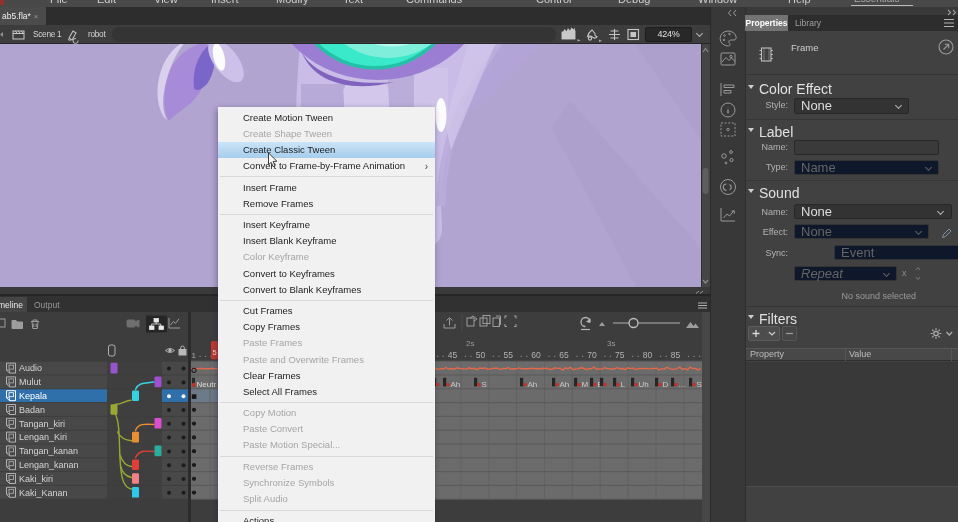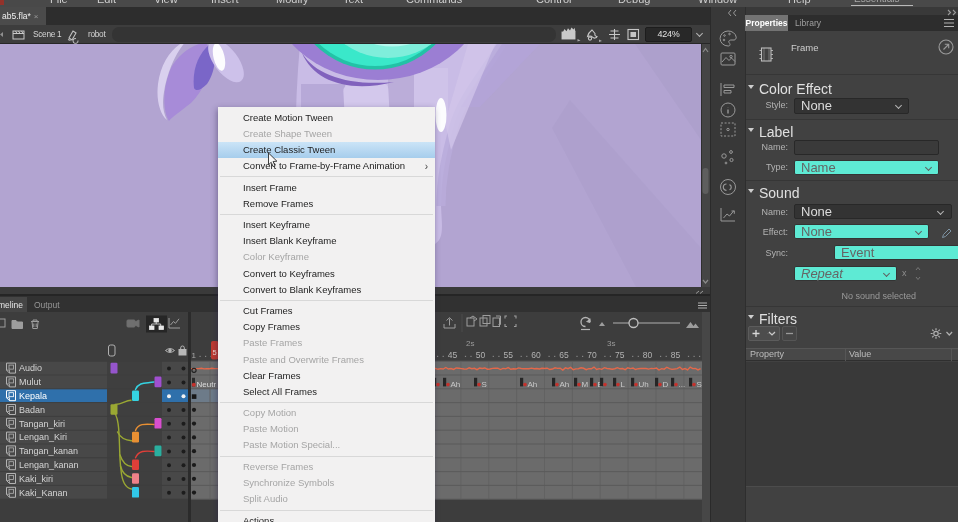--- a/index.html
+++ b/index.html
@@ -25,21 +25,21 @@
 #rpmain{left:746px;top:31px;width:212px;height:491px;background:#414141;}
 #rtabs{left:746px;top:15px;width:212px;height:16px;background:#2d2d2d;}
 #ptab{left:745px;top:15px;width:43px;height:16px;background:#737373;color:#fff;
  font-size:8.5px;line-height:16px;text-align:center;font-weight:bold;}
 #ltab{left:795px;top:15px;color:#a0a0a0;font-size:8.5px;line-height:16px;}
 .rlbl{position:absolute;font-size:9px;color:#b3b3b3;text-align:right;width:40px;}
 .rhdr{position:absolute;font-size:14px;color:#e0e0e0;}
 .tri{position:absolute;width:0;height:0;border-left:3.5px solid transparent;border-right:3.5px solid transparent;border-top:4.5px solid #cfcfcf;}
 .dd{position:absolute;background:#333333;border:1px solid #282828;border-radius:2px;
  font-size:13px;color:#dcdcdc;line-height:14px;padding-left:6px;}
-.dd.dis2{background:#5eead4;border-color:#343434;color:#656565;}
+.dd.dis2{background:#0f172a;border-color:#343434;color:#656565;}
 .chev{position:absolute;width:5px;height:5px;border-right:1.4px solid #b5b5b5;border-bottom:1.4px solid #b5b5b5;transform:rotate(45deg);}
 .chev.dim{border-color:#606060;}
 .hline{position:absolute;height:1px;background:#363636;}
 </style></head><body>
 <div id="root">
 <div id="menubar" class="abs">
       <div class="abs" style="left:0;top:0;width:4px;height:5px;background:#93322a;"></div>
       <div class="mtx" style="left:50px;">File</div>
       <div class="mtx" style="left:97px;">Edit</div>
       <div class="mtx" style="left:154px;">View</div>
@@ -551,21 +551,21 @@
       <div class="mi ">Convert to Blank Keyframes</div>
       <div class="sep"></div>
       <div class="mi ">Cut Frames</div>
       <div class="mi ">Copy Frames</div>
       <div class="mi dis">Paste Frames</div>
       <div class="mi dis">Paste and Overwrite Frames</div>
       <div class="mi ">Clear Frames</div>
       <div class="mi ">Select All Frames</div>
       <div class="sep"></div>
       <div class="mi dis">Copy Motion</div>
-      <div class="mi dis">Paste Motion</div>
+      <div class="mi dis">Paste Convert</div>
       <div class="mi dis">Paste Motion Special...</div>
       <div class="sep"></div>
       <div class="mi dis">Reverse Frames</div>
       <div class="mi dis">Synchronize Symbols</div>
       <div class="mi dis">Split Audio</div>
       <div class="sep"></div>
       <div class="mi ">Actions</div>
     </div>
 <svg class="abs" style="left:264px;top:150px;z-index:70;" width="16" height="18">
       <polygon points="4.5,3 4.5,14.8 7.2,12.3 9,16.6 11,15.7 9.1,11.5 12.9,11.2" fill="#f8f8f8" stroke="#2a2a2a" stroke-width="0.9"></polygon>

